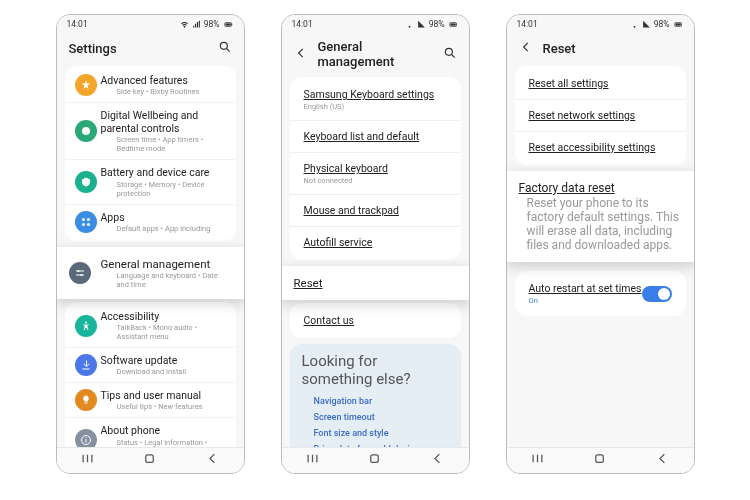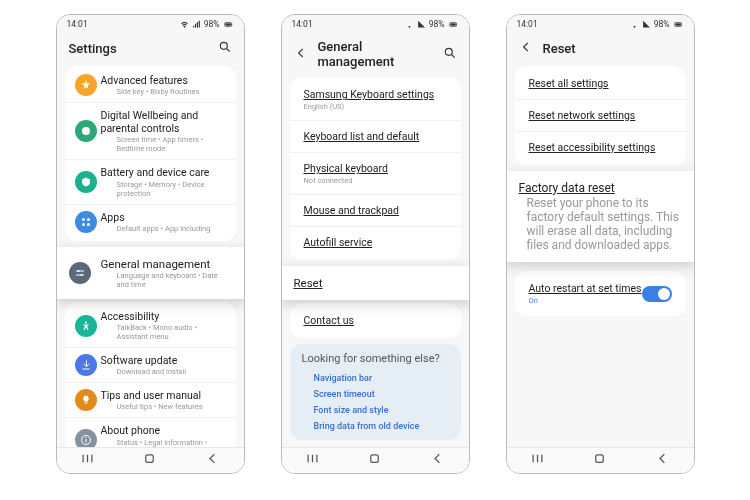--- a/index.html
+++ b/index.html
@@ -89,21 +89,21 @@
   .highlight .item-title,
   .highlight .list-title { font-size: 11.5px; }
   .highlight .list-sub { font-size: 12px; margin-left: 8px; }
   .highlight-row { display: flex; align-items: center; gap: 10px; }
   .looking-card {
     background: #e5edf5;
     border-radius: 12px;
     margin: 4px 4px 0 4px;
     padding: 8px 12px 6px 12px;
   }
-  .looking-title { font-size: 11px; color: #555; margin-bottom: 5px; }
+  .looking-title { font-size: 15px; color: #555; margin-bottom: 5px; }
   .looking-link { font-size: 9px; color: #3a6fc8; font-weight: 500; padding: 3px 12px; }
   .toggle-row {
     display: flex; align-items: center; justify-content: space-between;
     padding: 9px 14px;
   }
   .toggle {
     width: 30px; height: 16px; border-radius: 10px;
     background: #3a7ee8; position: relative;
   }
   .toggle::after {

